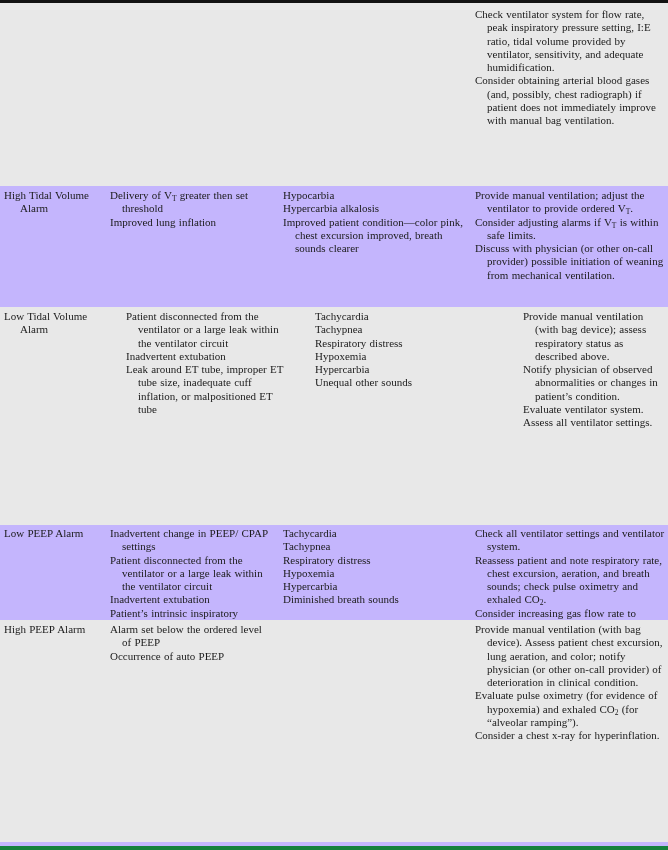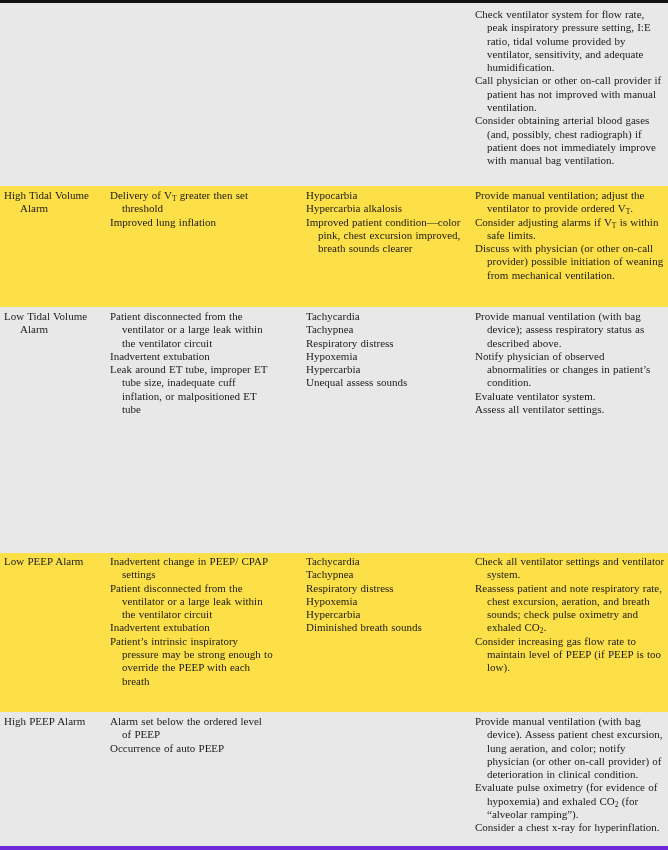--- a/index.html
+++ b/index.html
@@ -1,47 +1,47 @@
 <!DOCTYPE html>
 <html><head>
 <meta charset="utf-8">
 <style>
   html, body { margin: 0; padding: 0; background: #ffffff; }
   .page {
     position: relative;
     width: 668px;
     height: 850px;
     box-sizing: border-box;
-    background: #fde047;
+    background: #c4b5fd;
     border-top: 3px solid #121212;
-    border-bottom: 4px solid #6d28d9;
+    border-bottom: 4px solid #15803d;
     font-family: "Liberation Serif", "DejaVu Serif", serif;
     font-size: 11px;
     line-height: 13.3px;
     color: #1b1b1b;
     overflow: hidden;
   }
   .table { width: 100%; height: 100%; }
   .row {
     display: grid;
     grid-template-columns: 110px 173px 187px 1fr;
     box-sizing: border-box;
     padding-top: 3px;
     overflow: hidden;
   }
   .row.shaded { background: #e8e8e8; }
   .row:nth-child(1) { height: 183px; padding-top: 5px; }
   .row:nth-child(2) { height: 121px; }
-  .row:nth-child(3) { height: 246px; }
-  .row:nth-child(4) { height: 159px; padding-top: 2px; font-family: Liberation Serif, serif; }
-  .row:nth-child(5) { height: 174px; }
+  .row:nth-child(3) { height: 218px; gap: 16px; }
+  .row:nth-child(4) { height: 95px; padding-top: 2px; font-family: Liberation Serif, serif; }
+  .row:nth-child(5) { height: 222px; }
   .cell { box-sizing: border-box; overflow: hidden; }
   .cell-alarm   { padding-left: 4px;  padding-right: 8px; }
   .cell-causes  { padding-right: 10px; }
-  .cell-signs   { padding-right: 6px; margin-left: 23px; }
+  .cell-signs   { padding-right: 6px; }
   .cell-actions { padding-left: 5px; padding-right: 2px; }
   .para {
     padding-left: 12px;
     text-indent: -12px;
     word-spacing: 0.5px;
   }
   .cell-alarm .para { padding-left: 16px; text-indent: -16px; }
   sub {
     font-size: 7.5px;
     line-height: 0;
@@ -53,21 +53,20 @@
 <body>
 
 <div class="page">
   <div class="table">
       <div class="row shaded">
         <div class="cell cell-alarm"></div>
         <div class="cell cell-causes"></div>
         <div class="cell cell-signs"></div>
         <div class="cell cell-actions">
           <div class="para">Check ventilator system for flow rate, peak inspiratory pressure setting, I:E ratio, tidal volume provided by ventilator, sensitivity, and adequate humidification.</div>
-          <div class="para">Call physician or other on-call provider if patient has not improved with manual ventilation.</div>
           <div class="para">Consider obtaining arterial blood gases (and, possibly, chest radiograph) if patient does not immediately improve with manual bag ventilation.</div>
         </div>
       </div>
       <div class="row">
         <div class="cell cell-alarm">
           <div class="para">High Tidal Volume Alarm</div>
         </div>
         <div class="cell cell-causes">
           <div class="para">Delivery of V<sub>T</sub> greater then set threshold</div>
           <div class="para">Improved lung inflation</div>
@@ -91,21 +90,21 @@
           <div class="para">Patient disconnected from the ventilator or a large leak within the ventilator circuit</div>
           <div class="para">Inadvertent extubation</div>
           <div class="para">Leak around ET tube, improper ET tube size, inadequate cuff inflation, or malpositioned ET tube</div>
         </div>
         <div class="cell cell-signs">
           <div class="para">Tachycardia</div>
           <div class="para">Tachypnea</div>
           <div class="para">Respiratory distress</div>
           <div class="para">Hypoxemia</div>
           <div class="para">Hypercarbia</div>
-          <div class="para">Unequal assess sounds</div>
+          <div class="para">Unequal other sounds</div>
         </div>
         <div class="cell cell-actions">
           <div class="para">Provide manual ventilation (with bag device); assess respiratory status as described above.</div>
           <div class="para">Notify physician of observed abnormalities or changes in patient’s condition.</div>
           <div class="para">Evaluate ventilator system.</div>
           <div class="para">Assess all ventilator settings.</div>
         </div>
       </div>
       <div class="row">
         <div class="cell cell-alarm">

